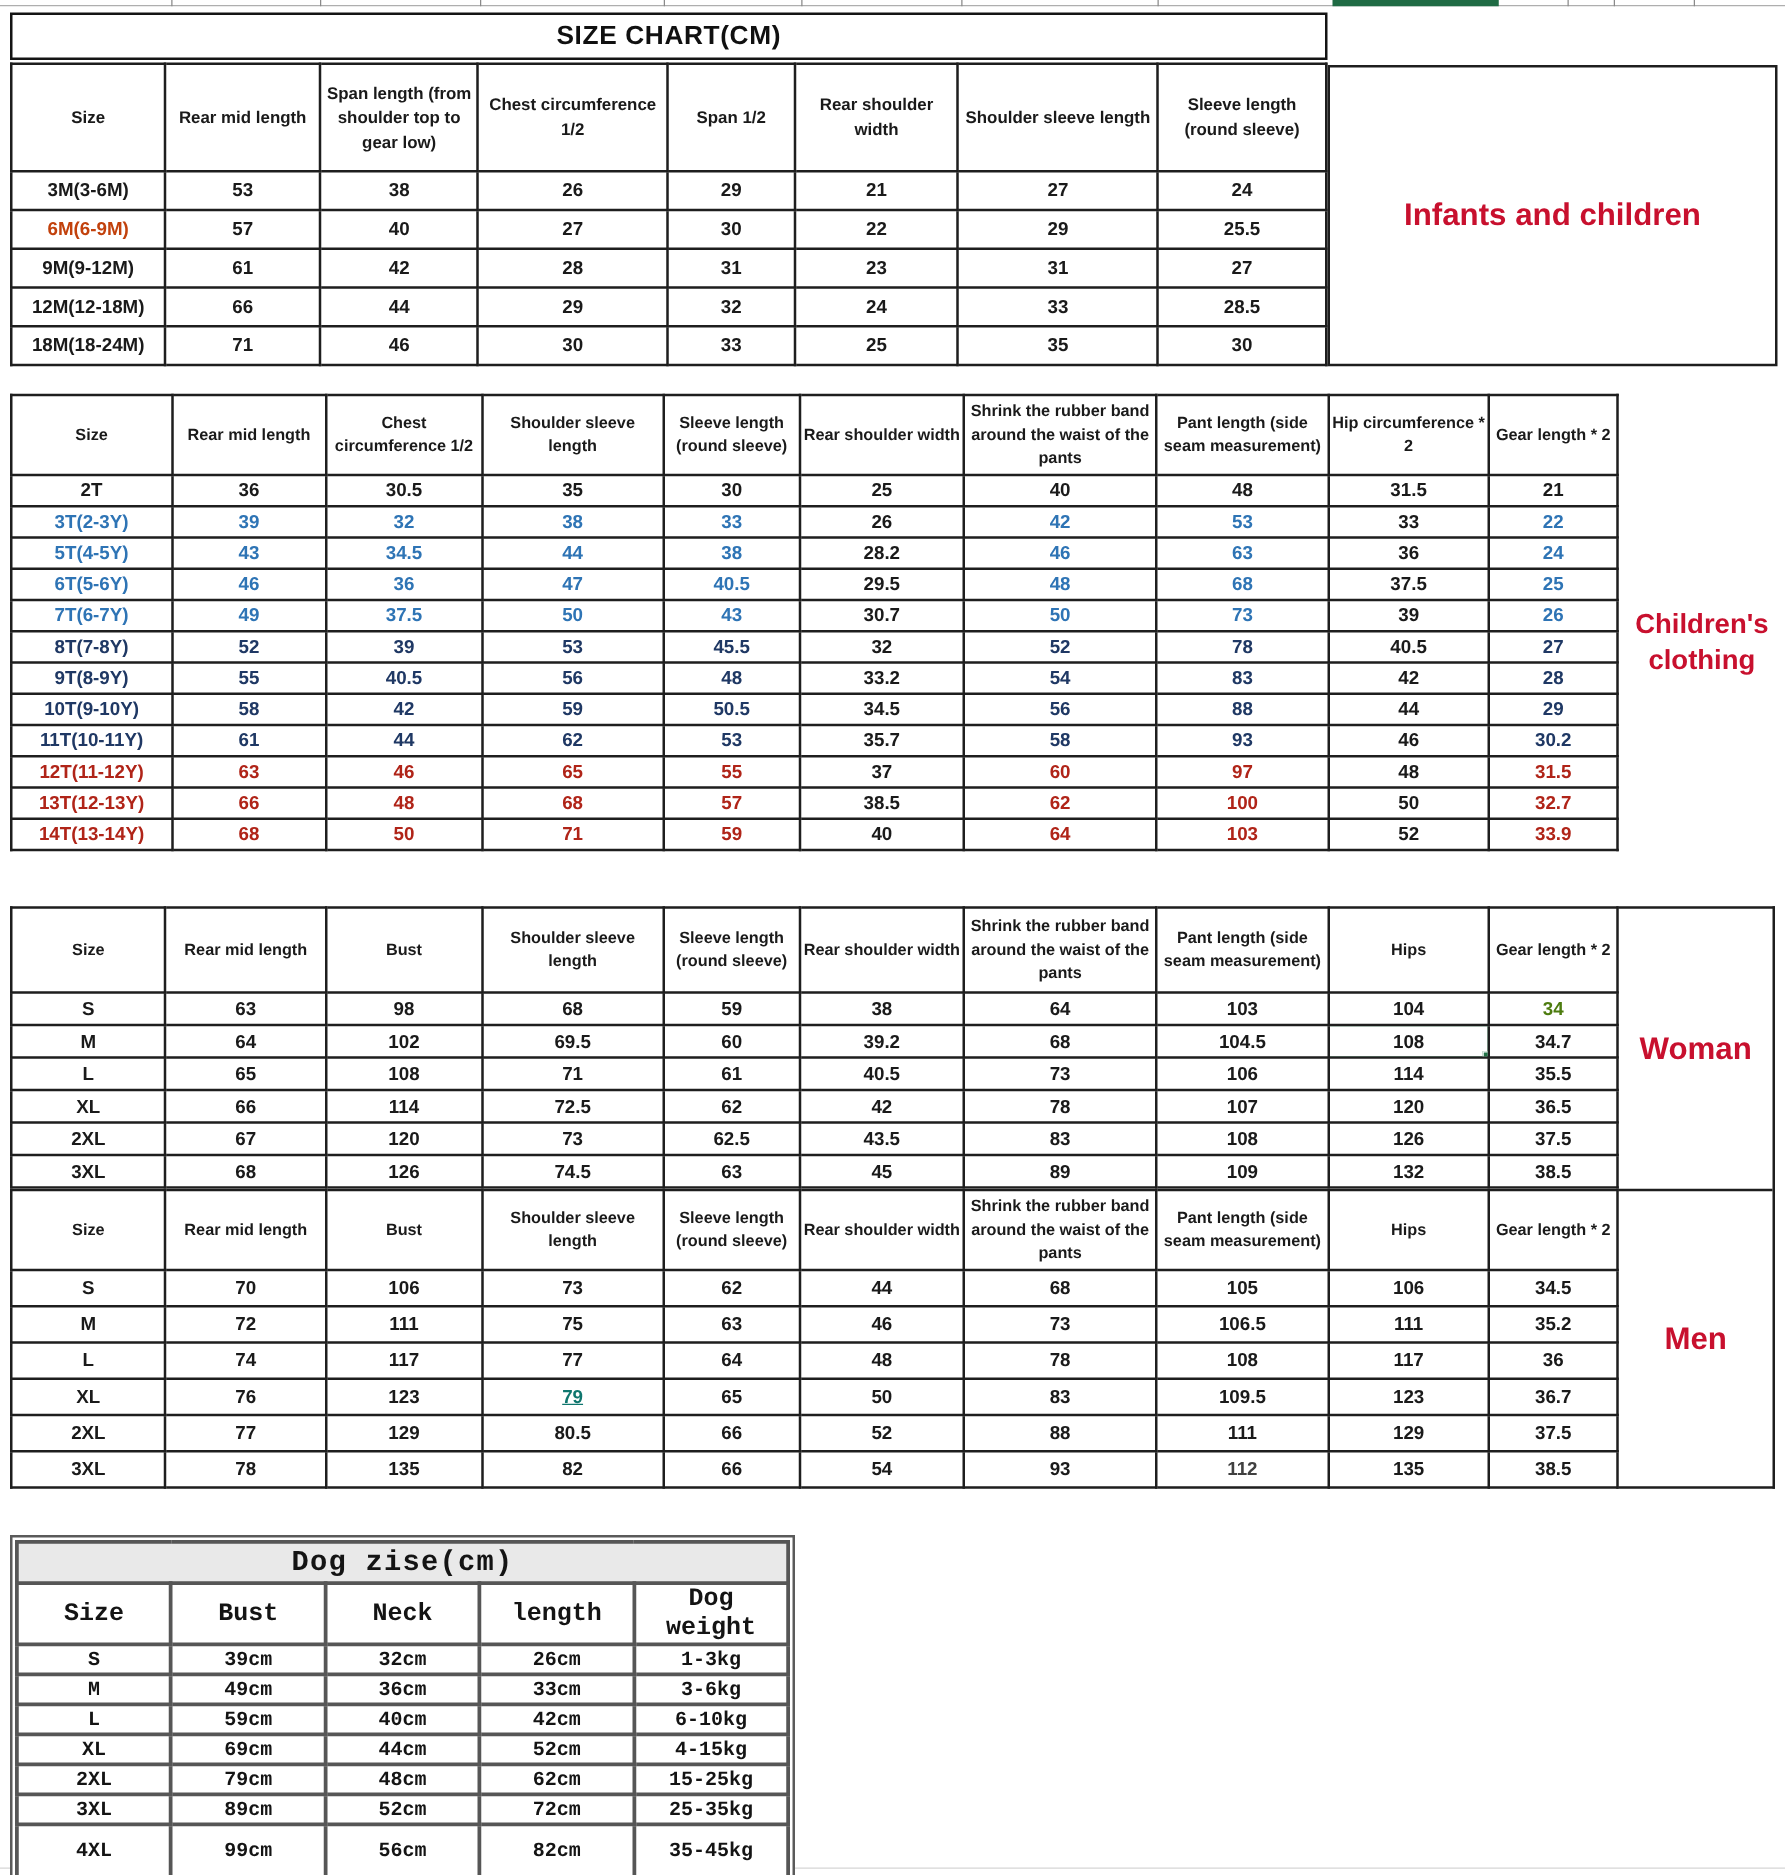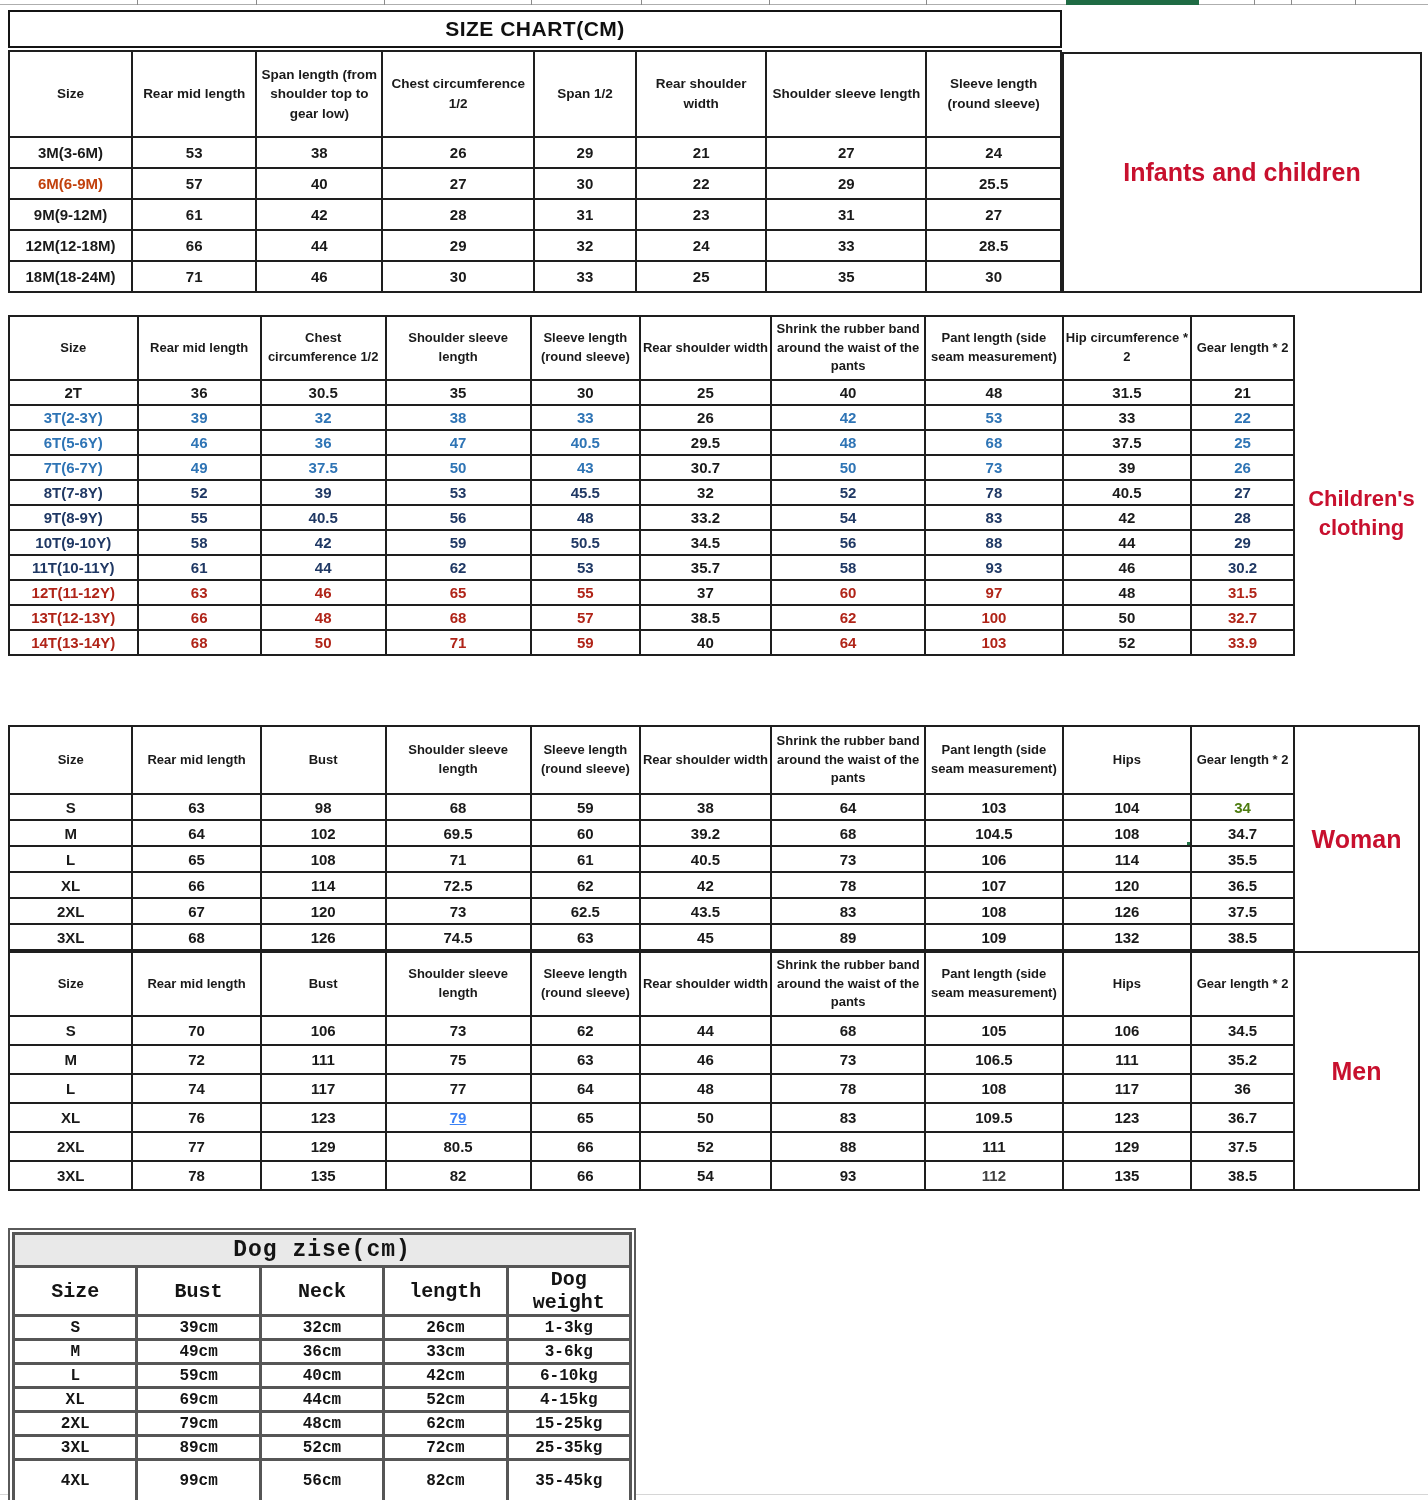--- a/index.html
+++ b/index.html
@@ -239,20 +239,32 @@
           <td style="color: rgb(46, 116, 181);">32</td>
           <td style="color: rgb(46, 116, 181);">38</td>
           <td style="color: rgb(46, 116, 181);">33</td>
           <td style="color: rgb(26, 26, 26);">26</td>
           <td style="color: rgb(46, 116, 181);">42</td>
           <td style="color: rgb(46, 116, 181);">53</td>
           <td style="color: rgb(26, 26, 26);">33</td>
           <td style="color: rgb(46, 116, 181);">22</td>
         </tr>
         <tr>
+          <td style="color: rgb(46, 116, 181);">5T(4-5Y)</td>
+          <td style="color: rgb(46, 116, 181);">43</td>
+          <td style="color: rgb(46, 116, 181);">34.5</td>
+          <td style="color: rgb(46, 116, 181);">44</td>
+          <td style="color: rgb(46, 116, 181);">38</td>
+          <td style="color: rgb(26, 26, 26);">28.2</td>
+          <td style="color: rgb(46, 116, 181);">46</td>
+          <td style="color: rgb(46, 116, 181);">63</td>
+          <td style="color: rgb(26, 26, 26);">36</td>
+          <td style="color: rgb(46, 116, 181);">24</td>
+        </tr>
+        <tr>
           <td style="color: rgb(46, 116, 181);">6T(5-6Y)</td>
           <td style="color: rgb(46, 116, 181);">46</td>
           <td style="color: rgb(46, 116, 181);">36</td>
           <td style="color: rgb(46, 116, 181);">47</td>
           <td style="color: rgb(46, 116, 181);">40.5</td>
           <td style="color: rgb(26, 26, 26);">29.5</td>
           <td style="color: rgb(46, 116, 181);">48</td>
           <td style="color: rgb(46, 116, 181);">68</td>
           <td style="color: rgb(26, 26, 26);">37.5</td>
           <td style="color: rgb(46, 116, 181);">25</td>
@@ -500,21 +512,21 @@
           <td style="color: rgb(26, 26, 26);">48</td>
           <td style="color: rgb(26, 26, 26);">78</td>
           <td style="color: rgb(26, 26, 26);">108</td>
           <td style="color: rgb(26, 26, 26);">117</td>
           <td style="color: rgb(26, 26, 26);">36</td>
         </tr>
         <tr>
           <td style="color: rgb(26, 26, 26);">XL</td>
           <td style="color: rgb(26, 26, 26);">76</td>
           <td style="color: rgb(26, 26, 26);">123</td>
-          <td style="color: #3b82f6; text-decoration: underline;">79</td>
+          <td style="color: #0f766e; text-decoration: underline;">79</td>
           <td style="color: rgb(26, 26, 26);">65</td>
           <td style="color: rgb(26, 26, 26);">50</td>
           <td style="color: rgb(26, 26, 26);">83</td>
           <td style="color: rgb(26, 26, 26);">109.5</td>
           <td style="color: rgb(26, 26, 26);">123</td>
           <td style="color: rgb(26, 26, 26);">36.7</td>
         </tr>
         <tr>
           <td style="color: rgb(26, 26, 26);">2XL</td>
           <td style="color: rgb(26, 26, 26);">77</td>

